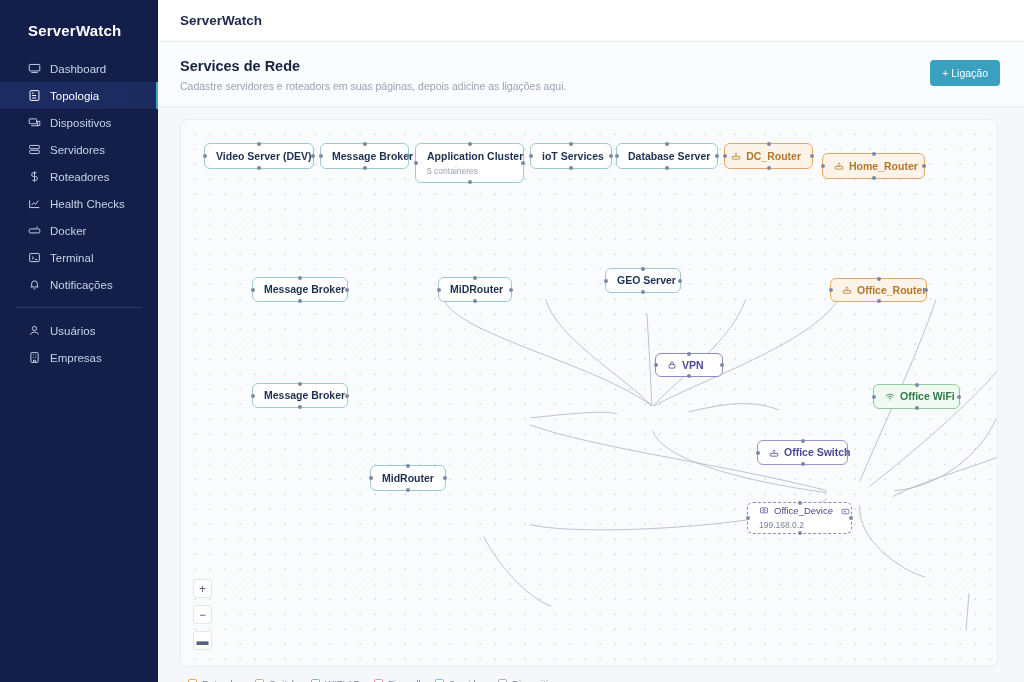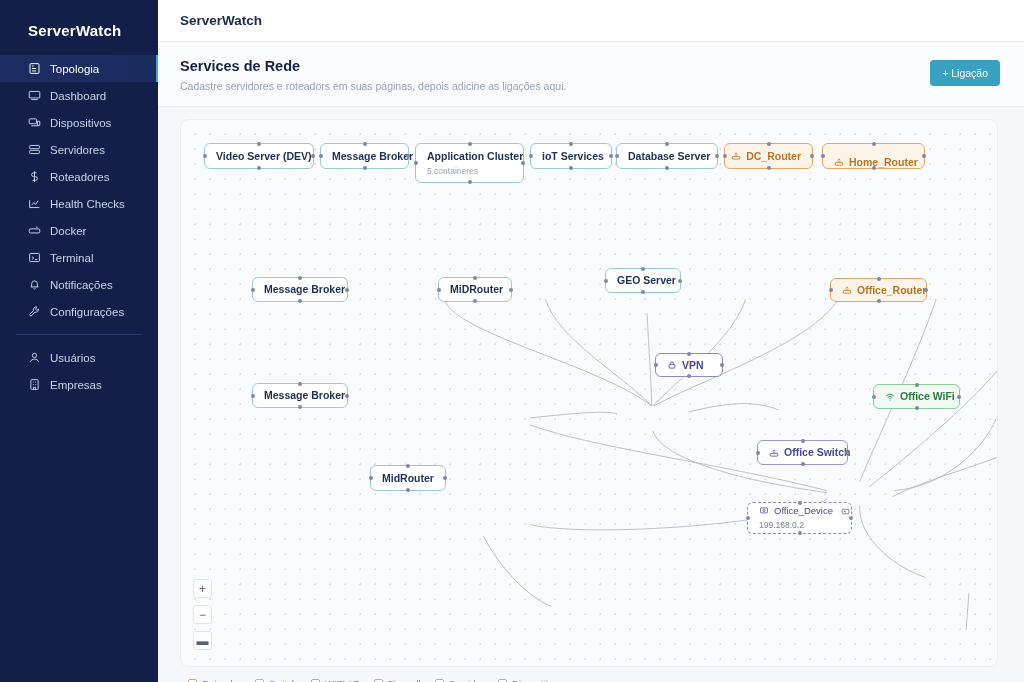--- a/index.html
+++ b/index.html
@@ -156,33 +156,33 @@
   .sw { width: 9px; height: 9px; border-radius: 2px; background: #ffffff; }
 </style>
 </head>
 <body>
 
 <div id="app">
 
   <aside id="sidebar">
     <div id="brand">ServerWatch</div>
     <nav class="nav-list" id="nav-list">
+        <div class="nav-item">
+          <span class="nico"><svg viewBox="0 0 16 16" fill="none" stroke="currentColor" stroke-width="1.2">
+              <rect x="1.5" y="3" width="13" height="8" rx="1"></rect>
+              <path d="M4 13h8"></path>
+            </svg></span>
+          <span>Dashboard</span>
+        </div>
         <div class="nav-item active">
           <span class="nico"><svg viewBox="0 0 16 16" fill="none" stroke="currentColor" stroke-width="1.2">
               <rect x="2.5" y="2" width="11" height="12" rx="1"></rect>
               <path d="M5 5h2M5 8h5M5 11h5"></path>
             </svg></span>
           <span>Topologia</span>
-        </div>
-        <div class="nav-item">
-          <span class="nico"><svg viewBox="0 0 16 16" fill="none" stroke="currentColor" stroke-width="1.2">
-              <rect x="1.5" y="3" width="13" height="8" rx="1"></rect>
-              <path d="M4 13h8"></path>
-            </svg></span>
-          <span>Dashboard</span>
         </div>
         <div class="nav-item">
           <span class="nico"><svg viewBox="0 0 16 16" fill="none" stroke="currentColor" stroke-width="1.2">
               <rect x="1.5" y="3.5" width="9" height="6" rx="1"></rect>
               <path d="M4 12h9M11.5 6.5h3v5h-3z"></path>
             </svg></span>
           <span>Dispositivos</span>
         </div>
         <div class="nav-item">
           <span class="nico"><svg viewBox="0 0 16 16" fill="none" stroke="currentColor" stroke-width="1.2">
@@ -217,26 +217,20 @@
               <rect x="2" y="3" width="12" height="10" rx="1"></rect>
               <path d="M5 7l2 1.6-2 1.6M8.5 10.5h3"></path>
             </svg></span>
           <span>Terminal</span>
         </div>
         <div class="nav-item">
           <span class="nico"><svg viewBox="0 0 16 16" fill="none" stroke="currentColor" stroke-width="1.2">
               <path d="M4.5 11V7a3.5 3.5 0 017 0v4M3.2 11h9.6M6.8 13a1.4 1.4 0 002.4 0"></path>
             </svg></span>
           <span>Notificações</span>
-        </div>
-        <div class="nav-item">
-          <span class="nico"><svg viewBox="0 0 16 16" fill="none" stroke="currentColor" stroke-width="1.2">
-              <path d="M10.8 2.4a3.4 3.4 0 00-4 4.4L2.6 11a1.4 1.4 0 002 2l3.9-4.2a3.4 3.4 0 004.4-4l-2 2-1.6-1.6z"></path>
-            </svg></span>
-          <span>Configurações</span>
         </div>
         <div class="nav-sep"></div>
         <div class="nav-item">
           <span class="nico"><svg viewBox="0 0 16 16" fill="none" stroke="currentColor" stroke-width="1.2">
               <circle cx="8" cy="5.5" r="2.6"></circle>
               <path d="M3 13.2c.8-2.2 2.7-3.2 5-3.2s4.2 1 5 3.2"></path>
             </svg></span>
           <span>Usuários</span>
         </div>
         <div class="nav-item">
@@ -338,21 +332,21 @@
                     <rect x="2" y="8.5" width="12" height="4.5" rx="1.2"></rect>
                     <path d="M8 8.5V5.5M5.6 5.2L8 3l2.4 2.2"></path>
                   </svg></span>
                 <span>DC_Router</span>
               </div>
               <span class="h l"></span>
               <span class="h r"></span>
               <span class="h t"></span>
               <span class="h b"></span>
             </div>
-            <div class="node t-router" style="left: 641px; top: 23px; width: 103px; height: 26px; justify-content: flex-end;">
+            <div class="node t-router" style="left: 641px; top: 33px; width: 103px; height: 26px;">
               <div class="ntitle">
                 <span style="width: 10px; height: 10px; display: inline-block; flex: 0 0 10px;"><svg viewBox="0 0 16 16" fill="none" stroke="currentColor" stroke-width="1.3">
                     <rect x="2" y="8.5" width="12" height="4.5" rx="1.2"></rect>
                     <path d="M8 8.5V5.5M5.6 5.2L8 3l2.4 2.2"></path>
                   </svg></span>
                 <span>Home_Router</span>
               </div>
               <span class="h l"></span>
               <span class="h r"></span>
               <span class="h t"></span>

